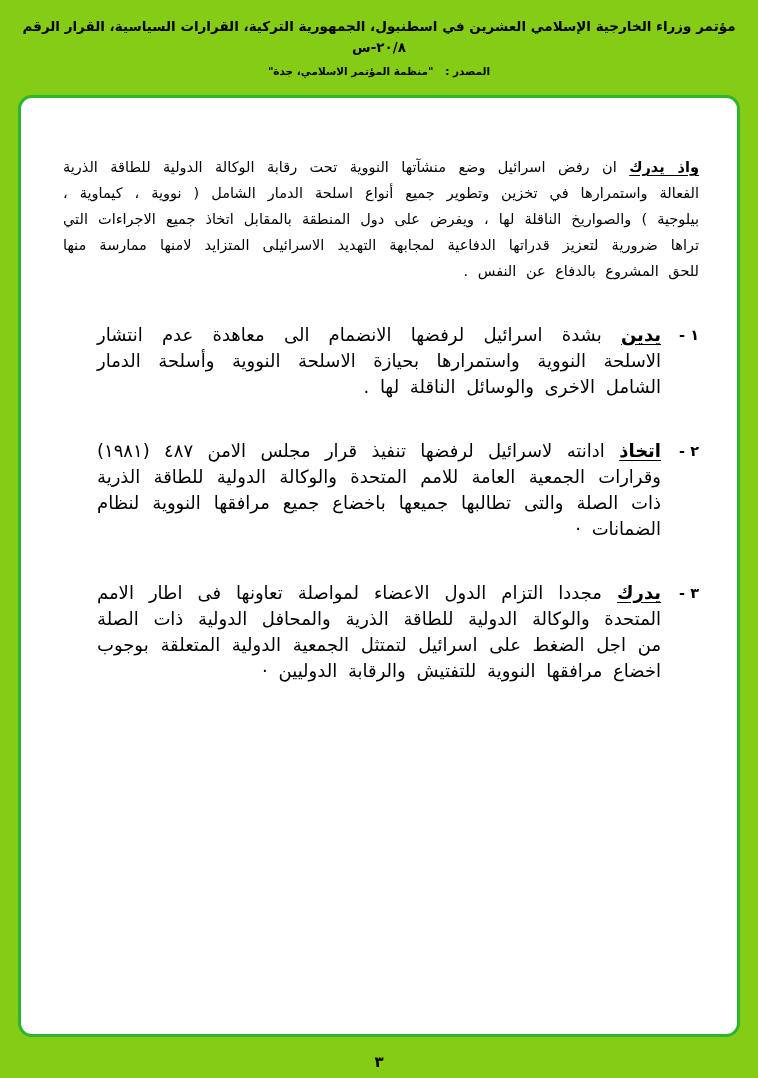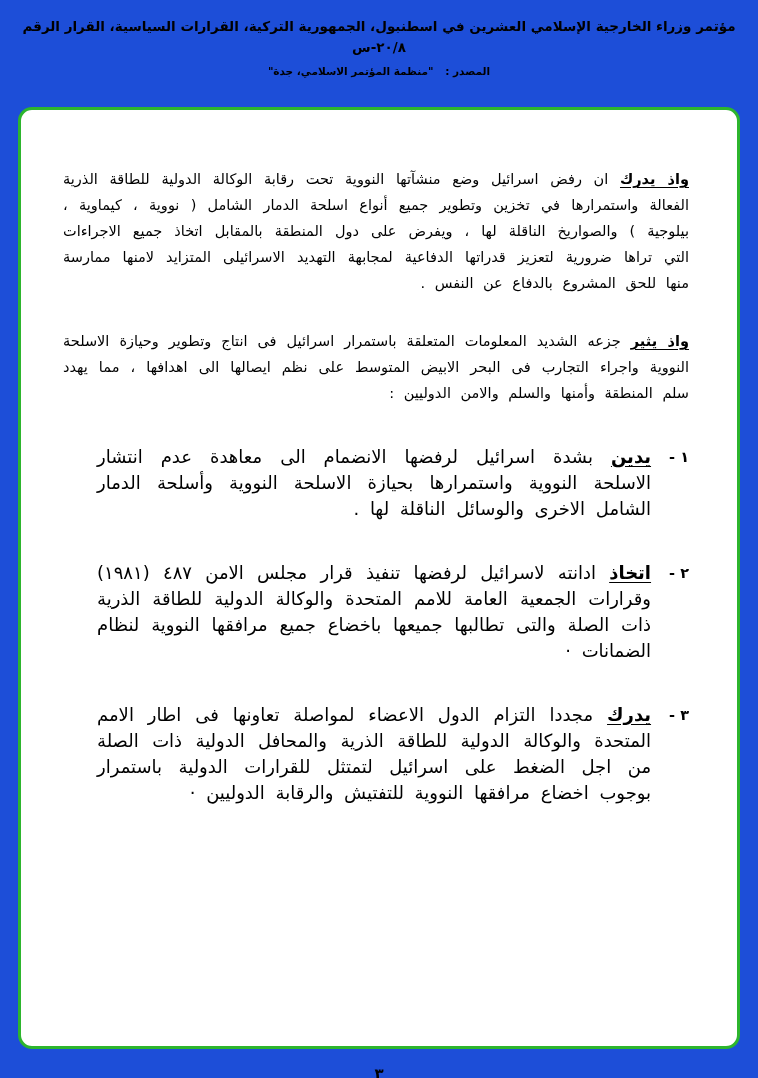--- a/index.html
+++ b/index.html
@@ -10,41 +10,41 @@
     font-family: "DejaVu Sans", sans-serif;
     direction: rtl;
     color: #000;
     overflow: hidden;
   }
   .page {
     position: relative;
     width: 758px;
     height: 1078px;
     padding: 16px 10px 0 10px;
-    background: #1d4ed8;
+    background: #84cc16;
   }
   .doc-header { text-align: center; }
   .header-title {
     font-size: 13.5px;
     font-weight: bold;
     line-height: 1.55;
     padding: 0 6px;
   }
   .header-source {
     font-size: 10.5px;
     font-weight: bold;
     margin-top: 7px;
   }
   .header-source .src-label { margin-left: 8px; }
   .frame {
     border: 3px solid var(--frame-green, #2db52d);
     border-radius: 14px;
-    margin: 30px 8px 0 8px;
+    margin: 18px 8px 0 8px;
     height: 942px;
-    padding: 56px 48px 30px 42px;
+    padding: 56px 38px 30px 42px;
     background: #ffffff;
   }
   .para {
     font-size: 14.5px;
     line-height: 26px;
     text-align: justify;
     word-spacing: 5px;
     letter-spacing: 0.2px;
     margin-bottom: 32px;
   }
@@ -96,24 +96,20 @@
     </div>
   </header>
 
   <div class="frame">
 
     <p class="para">
       <span class="lead">واذ يدرك</span>
       <span>ان رفض اسرائيل وضع منشآتها النووية تحت رقابة الوكالة الدولية للطاقة الذرية الفعالة واستمرارها في تخزين وتطوير جميع أنواع اسلحة الدمار الشامل ( نووية ، كيماوية ، بيلوجية ) والصواريخ الناقلة لها ، ويفرض على دول المنطقة بالمقابل اتخاذ جميع الاجراءات التي تراها ضرورية لتعزيز قدراتها الدفاعية لمجابهة التهديد الاسرائيلى المتزايد لامنها ممارسة منها للحق المشروع بالدفاع عن النفس .</span>
     </p>
 
-    <p class="para">
-      <span class="lead">واذ يثير</span>
-      <span>جزعه الشديد المعلومات المتعلقة باستمرار اسرائيل فى انتاج وتطوير وحيازة الاسلحة النووية واجراء التجارب فى البحر الابيض المتوسط على نظم ايصالها الى اهدافها ، مما يهدد سلم المنطقة وأمنها والسلم والامن الدوليين :</span>
-    </p>
 
     <div class="items">
 
       <div class="item">
         <span class="item-num">١ -</span>
         <p class="item-text">
           <span class="lead">يدين</span>
           <span>بشدة اسرائيل لرفضها الانضمام الى معاهدة عدم انتشار الاسلحة النووية واستمرارها بحيازة الاسلحة النووية وأسلحة الدمار الشامل الاخرى والوسائل الناقلة لها .</span>
         </p>
       </div>
@@ -123,21 +119,21 @@
         <p class="item-text">
           <span class="lead">اتخاذ</span>
           <span>ادانته لاسرائيل لرفضها تنفيذ قرار مجلس الامن ٤٨٧ (١٩٨١) وقرارات الجمعية العامة للامم المتحدة والوكالة الدولية للطاقة الذرية ذات الصلة والتى تطالبها جميعها باخضاع جميع مرافقها النووية لنظام الضمانات ·</span>
         </p>
       </div>
 
       <div class="item">
         <span class="item-num">٣ -</span>
         <p class="item-text">
           <span class="lead">يدرك</span>
-          <span>مجددا التزام الدول الاعضاء لمواصلة تعاونها فى اطار الامم المتحدة والوكالة الدولية للطاقة الذرية والمحافل الدولية ذات الصلة من اجل الضغط على اسرائيل لتمتثل للقرارات الدولية باستمرار بوجوب اخضاع مرافقها النووية للتفتيش والرقابة الدوليين ·</span>
+          <span>مجددا التزام الدول الاعضاء لمواصلة تعاونها فى اطار الامم المتحدة والوكالة الدولية للطاقة الذرية والمحافل الدولية ذات الصلة من اجل الضغط على اسرائيل لتمتثل الجمعية الدولية المتعلقة بوجوب اخضاع مرافقها النووية للتفتيش والرقابة الدوليين ·</span>
         </p>
       </div>
 
     </div>
   </div>
 
   <div class="page-num">٣</div>
 
 </div>
 

